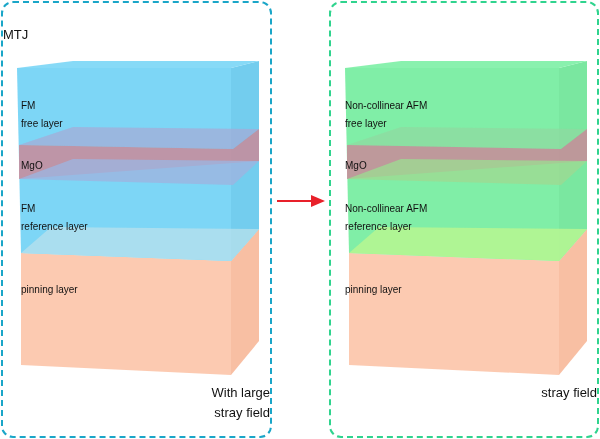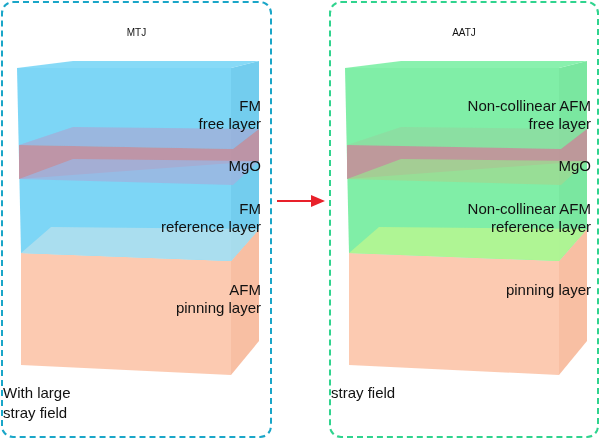--- a/index.html
+++ b/index.html
@@ -1,24 +1,24 @@
 <!DOCTYPE html>
 <html><head>
 <meta charset="utf-8">
 <style>
   html, body { margin: 0; padding: 0; background: #ffffff; }
   body { width: 600px; height: 439px; position: relative; overflow: hidden;
          font-family: "Liberation Sans", sans-serif; color: #111; }
   .panel { position: absolute; border: 2px dashed; border-radius: 12px; box-sizing: border-box; }
   #panel-left { left: 1px; top: 1px; width: 271px; height: 437px; border-color: #1aa6c8; }
   #panel-right { left: 329px; top: 1px; width: 270px; height: 437px; border-color: #2fd48e; }
-  .title { position: absolute; width: 100%; text-align: center; top: 24px; font-size: 10px; }
-  .caption { position: absolute; width: 100%; text-align: left; top: 380px; font-size: 15px; line-height: 20px; }
+  .title { position: absolute; width: 100%; top: 24px; font-size: 13px; }
+  .caption { position: absolute; width: 100%; text-align: right; top: 380px; font-size: 13px; line-height: 20px; }
   svg.stack { position: absolute; left: 0; top: 0; }
-  .lbl { position: absolute; text-align: right; font-size: 15px; line-height: 18px; }
+  .lbl { position: absolute; text-align: left; font-size: 10px; line-height: 18px; }
   #arrow { position: absolute; left: 275px; top: 193px; }
 </style>
 </head>
 <body>
 
 <div id="panel-left" class="panel">
   <div class="title">MTJ</div>
 
   <svg class="stack" width="271" height="437">
 
@@ -39,37 +39,35 @@
   <div class="lbl" style="left:18px; width:240px; top:94px;">
     <div>FM</div>
     <div>free layer</div>
   </div>
   <div class="lbl" style="left:18px; width:240px; top:154px;">MgO</div>
   <div class="lbl" style="left:18px; width:240px; top:197px;">
     <div>FM</div>
     <div>reference layer</div>
   </div>
   <div class="lbl" style="left:18px; width:240px; top:278px;">
-    <div>AFM</div>
     <div>pinning layer</div>
   </div>
 
   <div class="caption">
     <div>With large</div>
     <div>stray field</div>
   </div>
 </div>
 
 <svg id="arrow" width="52" height="16">
   <line x1="2" y1="8" x2="38" y2="8" stroke="#e8202a" stroke-width="2"></line>
   <polygon points="36,2 50,8 36,14" fill="#e8202a"></polygon>
 </svg>
 
 <div id="panel-right" class="panel">
-  <div class="title">AATJ</div>
 
   <svg class="stack" width="270" height="437">
 
     <polygon points="18,250 228,258 228,372 18,362" fill="#fcc4a8" opacity="0.9"></polygon>
     <polygon points="228,258 256,226 256,338 228,372" fill="#f7b899" opacity="0.9"></polygon>
 
     <polygon points="14,65 228,65 228,258 18,250" fill="#72ec9d" opacity="0.9"></polygon>
     <polygon points="228,65 256,58 256,226 228,258" fill="#6be496" opacity="0.9"></polygon>
     <polygon points="14,65 70,58 256,58 228,65" fill="#7cf0a5" opacity="0.9"></polygon>
 

